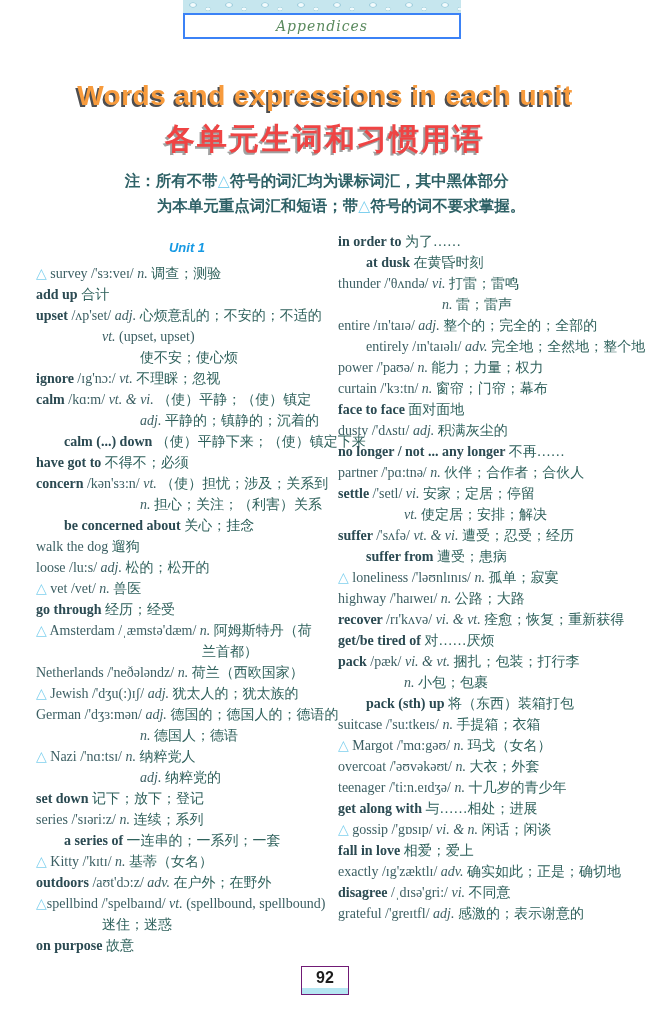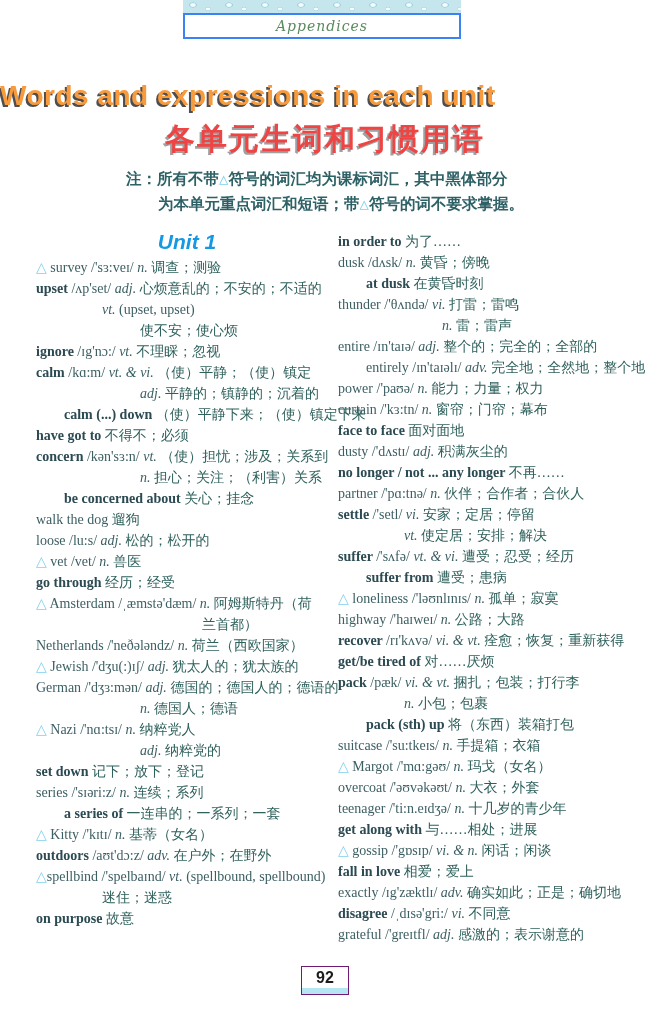--- a/index.html
+++ b/index.html
@@ -17,48 +17,48 @@
     background-size:36px 13px;
   }
   .appendices-box{
     height:22px;border:2px solid #3b82f6;background:#fff;
     display:flex;align-items:center;justify-content:center;
     font-family:"DejaVu Serif",serif;font-style:italic;
     font-size:14px;color:#5a8a5e;letter-spacing:1px;
   }
   
   .title-en{
-    position:absolute;top:80px;left:0;width:650px;
+    position:absolute;top:80px;left:0;width:650px;text-align:center;
     font-family:"Liberation Sans",sans-serif;font-weight:bold;
     font-size:28px;color:#f79b3d;letter-spacing:0.5px;
     text-shadow:-2px 2px 0 #4e4e50;
   }
   .title-zh{
     position:absolute;top:119px;left:0;width:650px;text-align:center;
     font-family:"Liberation Serif",serif;font-weight:bold;
     font-size:30px;color:#ef4444;letter-spacing:2px;
     text-shadow:-2px 2px 0 #a0a0a0;
   }
   
   .note{
     position:absolute;top:168px;left:0;width:650px;
-    font-family:Liberation Mono, monospace;font-weight:bold;
+    font-family:Liberation Sans, sans-serif;font-weight:bold;
     font-size:15.5px;color:#2e6166;line-height:25px;
   }
   .note-inner{width:fit-content;margin:0 auto;text-align:left;}
   .note-line2{padding-left:32px;}
   .tri{color:#7fd0ee;font-weight:normal;}
   
   .columns{position:absolute;top:231px;left:36px;width:606px;display:flex;}
   .col-left{width:302px;flex:0 0 302px;}
   .col-right{flex:1;}
   .unit-heading{
     text-align:center;font-family:"Liberation Sans",sans-serif;
-    font-weight:bold;font-style:italic;font-size:21px;color:#1699e3;
-    height:26px;line-height:22px;
+    font-weight:bold;font-style:italic;font-size:13px;color:#1699e3;
+    height:26px;line-height:22px;margin-top:6px;
   }
   .line{
     font-size:14px;line-height:21px;white-space:nowrap;color:#3c5f63;
   }
   .line .b{font-weight:bold;color:#2b4a52;}
   .line .i{font-style:italic;}
   .line .c{color:#2f615c;}
   .ind1{padding-left:28px;}
   .ind2{padding-left:66px;}
   .ind3{padding-left:104px;}
@@ -92,20 +92,21 @@
     <div class="note-line1"><span>注：所有不带</span><span class="tri">△</span><span>符号的词汇均为课标词汇，其中黑体部分</span></div>
     <div class="note-line2"><span>为本单元重点词汇和短语；带</span><span class="tri">△</span><span>符号的词不要求掌握。</span></div>
   </div>
 </div>
 
 <div class="columns">
   <div class="col-left">
     <div class="unit-heading">Unit 1</div>
     <div>
         <div class="line ind0"><span class="tri">△ </span><span>survey /'sɜ:veɪ/ </span><span class="i">n. </span><span class="c">调查；测验</span></div>
+        <div class="line ind0"><span class="b">add up </span><span class="c">合计</span></div>
         <div class="line ind0"><span class="b">upset </span><span>/ʌp'set/ </span><span class="i">adj. </span><span class="c">心烦意乱的；不安的；不适的</span></div>
         <div class="line ind2"><span class="i">vt. </span><span>(upset, upset)</span></div>
         <div class="line ind3"><span class="c">使不安；使心烦</span></div>
         <div class="line ind0"><span class="b">ignore </span><span>/ɪg'nɔ:/ </span><span class="i">vt. </span><span class="c">不理睬；忽视</span></div>
         <div class="line ind0"><span class="b">calm </span><span>/kɑ:m/ </span><span class="i">vt. &amp; vi. </span><span class="c">（使）平静；（使）镇定</span></div>
         <div class="line ind3"><span class="i">adj. </span><span class="c">平静的；镇静的；沉着的</span></div>
         <div class="line ind1"><span class="b">calm (...) down </span><span class="c">（使）平静下来；（使）镇定下来</span></div>
         <div class="line ind0"><span class="b">have got to </span><span class="c">不得不；必须</span></div>
         <div class="line ind0"><span class="b">concern </span><span>/kən'sɜ:n/ </span><span class="i">vt. </span><span class="c">（使）担忧；涉及；关系到</span></div>
         <div class="line ind3"><span class="i">n. </span><span class="c">担心；关注；（利害）关系</span></div>
@@ -128,21 +129,20 @@
         <div class="line ind0"><span class="tri">△ </span><span>Kitty /'kɪtɪ/ </span><span class="i">n. </span><span class="c">基蒂（女名）</span></div>
         <div class="line ind0"><span class="b">outdoors </span><span>/aʊt'dɔ:z/ </span><span class="i">adv. </span><span class="c">在户外；在野外</span></div>
         <div class="line ind0"><span class="tri">△</span><span>spellbind /'spelbaɪnd/ </span><span class="i">vt. </span><span>(spellbound, spellbound)</span></div>
         <div class="line ind2"><span class="c">迷住；迷惑</span></div>
         <div class="line ind0"><span class="b">on purpose </span><span class="c">故意</span></div>
       </div>
   </div>
   <div class="col-right">
     <div>
         <div class="line ind0"><span class="b">in order to </span><span class="c">为了……</span></div>
-        <div class="line ind0"><span>dusk /dʌsk/ </span><span class="i">n. </span><span class="c">黄昏；傍晚</span></div>
         <div class="line ind1"><span class="b">at dusk </span><span class="c">在黄昏时刻</span></div>
         <div class="line ind0"><span>thunder /'θʌndə/ </span><span class="i">vi. </span><span class="c">打雷；雷鸣</span></div>
         <div class="line ind3"><span class="i">n. </span><span class="c">雷；雷声</span></div>
         <div class="line ind0"><span>entire /ɪn'taɪə/ </span><span class="i">adj. </span><span class="c">整个的；完全的；全部的</span></div>
         <div class="line ind1"><span>entirely /ɪn'taɪəlɪ/ </span><span class="i">adv. </span><span class="c">完全地；全然地；整个地</span></div>
         <div class="line ind0"><span>power /'paʊə/ </span><span class="i">n. </span><span class="c">能力；力量；权力</span></div>
         <div class="line ind0"><span>curtain /'kɜ:tn/ </span><span class="i">n. </span><span class="c">窗帘；门帘；幕布</span></div>
         <div class="line ind0"><span class="b">face to face </span><span class="c">面对面地</span></div>
         <div class="line ind0"><span>dusty /'dʌstɪ/ </span><span class="i">adj. </span><span class="c">积满灰尘的</span></div>
         <div class="line ind0"><span class="b">no longer / not ... any longer </span><span class="c">不再……</span></div>

